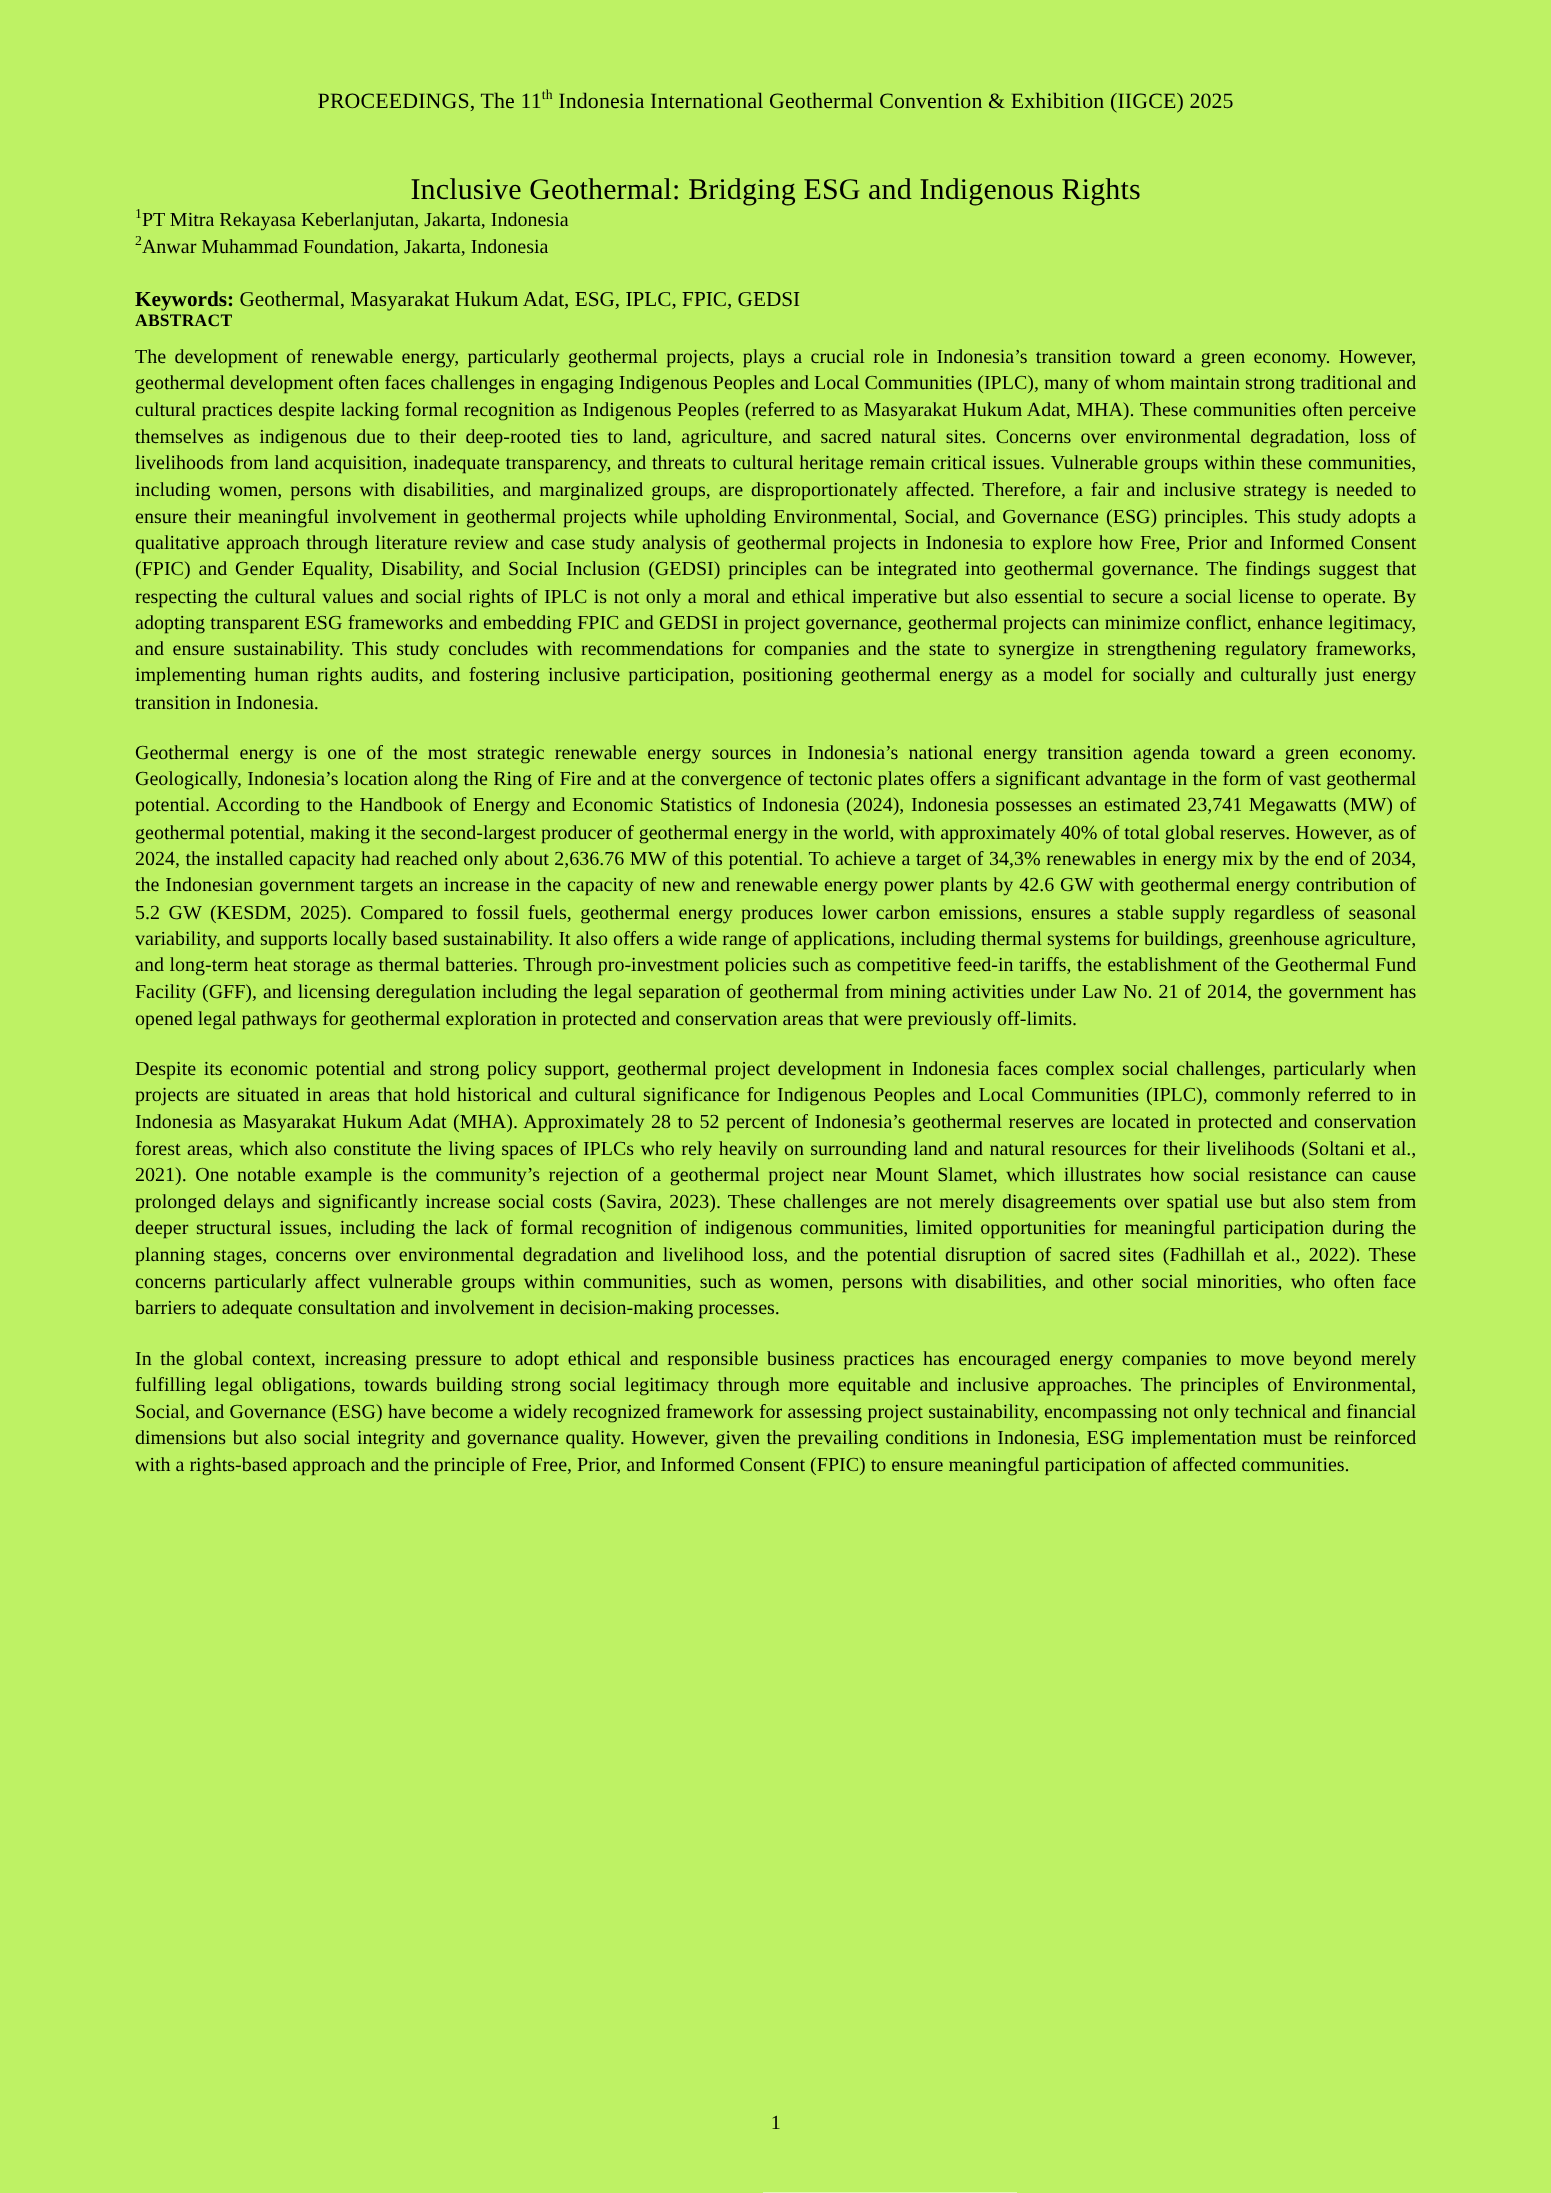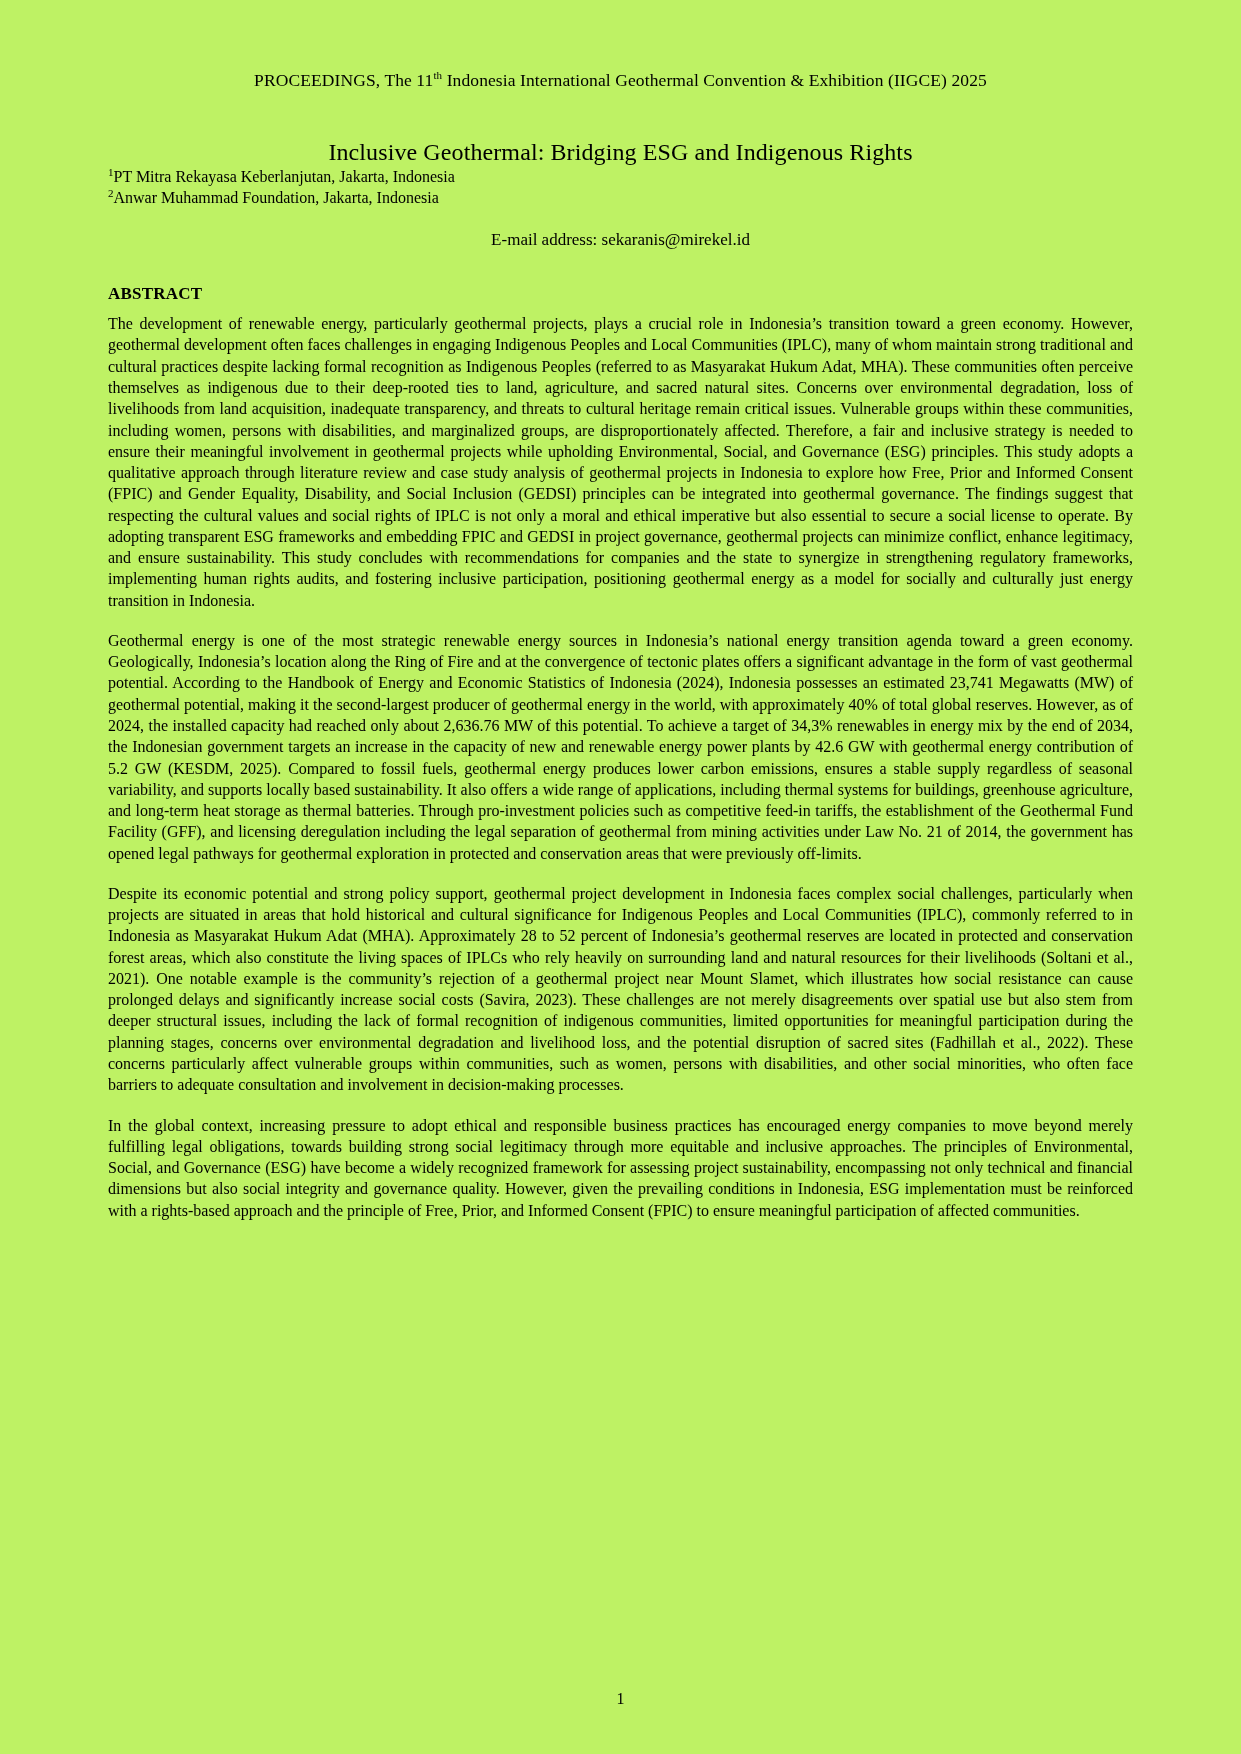--- a/index.html
+++ b/index.html
@@ -73,23 +73,22 @@
   .keywords {
     font-size: 17px;
     text-align: left;
     margin-top: 22px;
     margin-bottom: 0;
   }
   .keywords .kw-label {
     font-weight: bold;
   }
   .section-head {
-    font-size: 17px;
+    font-size: 14px;
     font-weight: bold;
-    margin-top: 34px;
     margin-bottom: 0;
     letter-spacing: 0.2px;
   }
   .subsection-head {
     font-size: 17px;
     font-weight: bold;
     margin-top: 20px;
     margin-bottom: 0;
   }
   p.body-text {
@@ -127,22 +126,24 @@
   <h1 class="paper-title">Inclusive Geothermal: Bridging ESG and Indigenous Rights</h1>
 
 
   <div class="affiliation">
     <sup>1</sup><span>PT Mitra Rekayasa Keberlanjutan, Jakarta, Indonesia</span>
   </div>
   <div class="affiliation">
     <sup>2</sup><span>Anwar Muhammad Foundation, Jakarta, Indonesia</span>
   </div>
 
-  <div class="email">E-mail address: sekaranis@mirekel.id</div>
 
+  <div class="keywords">
+    <span class="kw-label">Keywords:</span><span> Geothermal, Masyarakat Hukum Adat, ESG, IPLC, FPIC, GEDSI</span>
+  </div>
 
   <div class="section-head">ABSTRACT</div>
   <p class="body-text abstract-text">The development of renewable energy, particularly geothermal projects, plays a crucial role in Indonesia’s transition toward a green economy. However, geothermal development often faces challenges in engaging Indigenous Peoples and Local Communities (IPLC), many of whom maintain strong traditional and cultural practices despite lacking formal recognition as Indigenous Peoples (referred to as Masyarakat Hukum Adat, MHA). These communities often perceive themselves as indigenous due to their deep-rooted ties to land, agriculture, and sacred natural sites. Concerns over environmental degradation, loss of livelihoods from land acquisition, inadequate transparency, and threats to cultural heritage remain critical issues. Vulnerable groups within these communities, including women, persons with disabilities, and marginalized groups, are disproportionately affected. Therefore, a fair and inclusive strategy is needed to ensure their meaningful involvement in geothermal projects while upholding Environmental, Social, and Governance (ESG) principles. This study adopts a qualitative approach through literature review and case study analysis of geothermal projects in Indonesia to explore how Free, Prior and Informed Consent (FPIC) and Gender Equality, Disability, and Social Inclusion (GEDSI) principles can be integrated into geothermal governance. The findings suggest that respecting the cultural values and social rights of IPLC is not only a moral and ethical imperative but also essential to secure a social license to operate. By adopting transparent ESG frameworks and embedding FPIC and GEDSI in project governance, geothermal projects can minimize conflict, enhance legitimacy, and ensure sustainability. This study concludes with recommendations for companies and the state to synergize in strengthening regulatory frameworks, implementing human rights audits, and fostering inclusive participation, positioning geothermal energy as a model for socially and culturally just energy transition in Indonesia.</p>
 
 
   <p class="body-text">Geothermal energy is one of the most strategic renewable energy sources in Indonesia’s national energy transition agenda toward a green economy. Geologically, Indonesia’s location along the Ring of Fire and at the convergence of tectonic plates offers a significant advantage in the form of vast geothermal potential. According to the Handbook of Energy and Economic Statistics of Indonesia (2024), Indonesia possesses an estimated 23,741 Megawatts (MW) of geothermal potential, making it the second-largest producer of geothermal energy in the world, with approximately 40% of total global reserves. However, as of 2024, the installed capacity had reached only about 2,636.76 MW of this potential. To achieve a target of 34,3% renewables in energy mix by the end of 2034, the Indonesian government targets an increase in the capacity of new and renewable energy power plants by 42.6 GW with geothermal energy contribution of 5.2 GW (KESDM, 2025). Compared to fossil fuels, geothermal energy produces lower carbon emissions, ensures a stable supply regardless of seasonal variability, and supports locally based sustainability. It also offers a wide range of applications, including thermal systems for buildings, greenhouse agriculture, and long-term heat storage as thermal batteries. Through pro-investment policies such as competitive feed-in tariffs, the establishment of the Geothermal Fund Facility (GFF), and licensing deregulation including the legal separation of geothermal from mining activities under Law No. 21 of 2014, the government has opened legal pathways for geothermal exploration in protected and conservation areas that were previously off-limits.</p>
   <p class="body-text">Despite its economic potential and strong policy support, geothermal project development in Indonesia faces complex social challenges, particularly when projects are situated in areas that hold historical and cultural significance for Indigenous Peoples and Local Communities (IPLC), commonly referred to in Indonesia as Masyarakat Hukum Adat (MHA). Approximately 28 to 52 percent of Indonesia’s geothermal reserves are located in protected and conservation forest areas, which also constitute the living spaces of IPLCs who rely heavily on surrounding land and natural resources for their livelihoods (Soltani et al., 2021). One notable example is the community’s rejection of a geothermal project near Mount Slamet, which illustrates how social resistance can cause prolonged delays and significantly increase social costs (Savira, 2023). These challenges are not merely disagreements over spatial use but also stem from deeper structural issues, including the lack of formal recognition of indigenous communities, limited opportunities for meaningful participation during the planning stages, concerns over environmental degradation and livelihood loss, and the potential disruption of sacred sites (Fadhillah et al., 2022). These concerns particularly affect vulnerable groups within communities, such as women, persons with disabilities, and other social minorities, who often face barriers to adequate consultation and involvement in decision-making processes.</p>
   <p class="body-text">In the global context, increasing pressure to adopt ethical and responsible business practices has encouraged energy companies to move beyond merely fulfilling legal obligations, towards building strong social legitimacy through more equitable and inclusive approaches. The principles of Environmental, Social, and Governance (ESG) have become a widely recognized framework for assessing project sustainability, encompassing not only technical and financial dimensions but also social integrity and governance quality. However, given the prevailing conditions in Indonesia, ESG implementation must be reinforced with a rights-based approach and the principle of Free, Prior, and Informed Consent (FPIC) to ensure meaningful participation of affected communities.</p>
 
   <div class="page-number">1</div>

